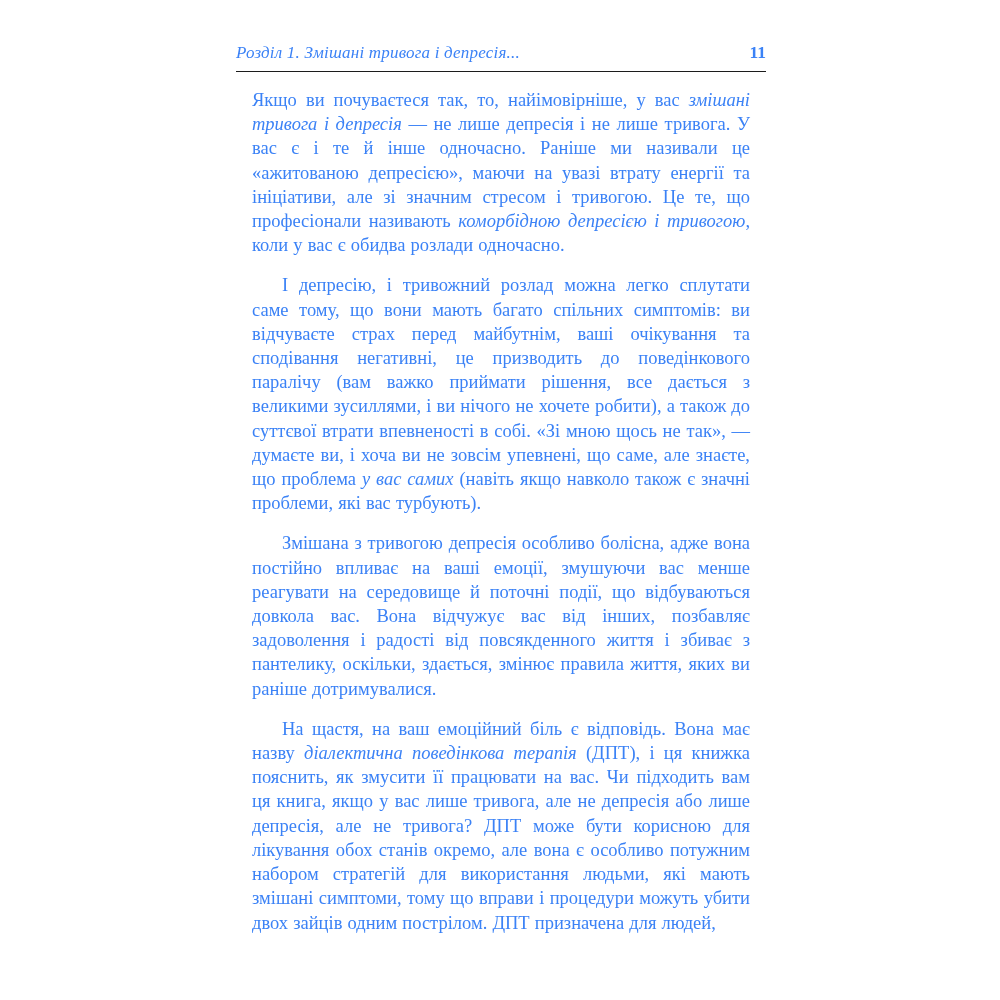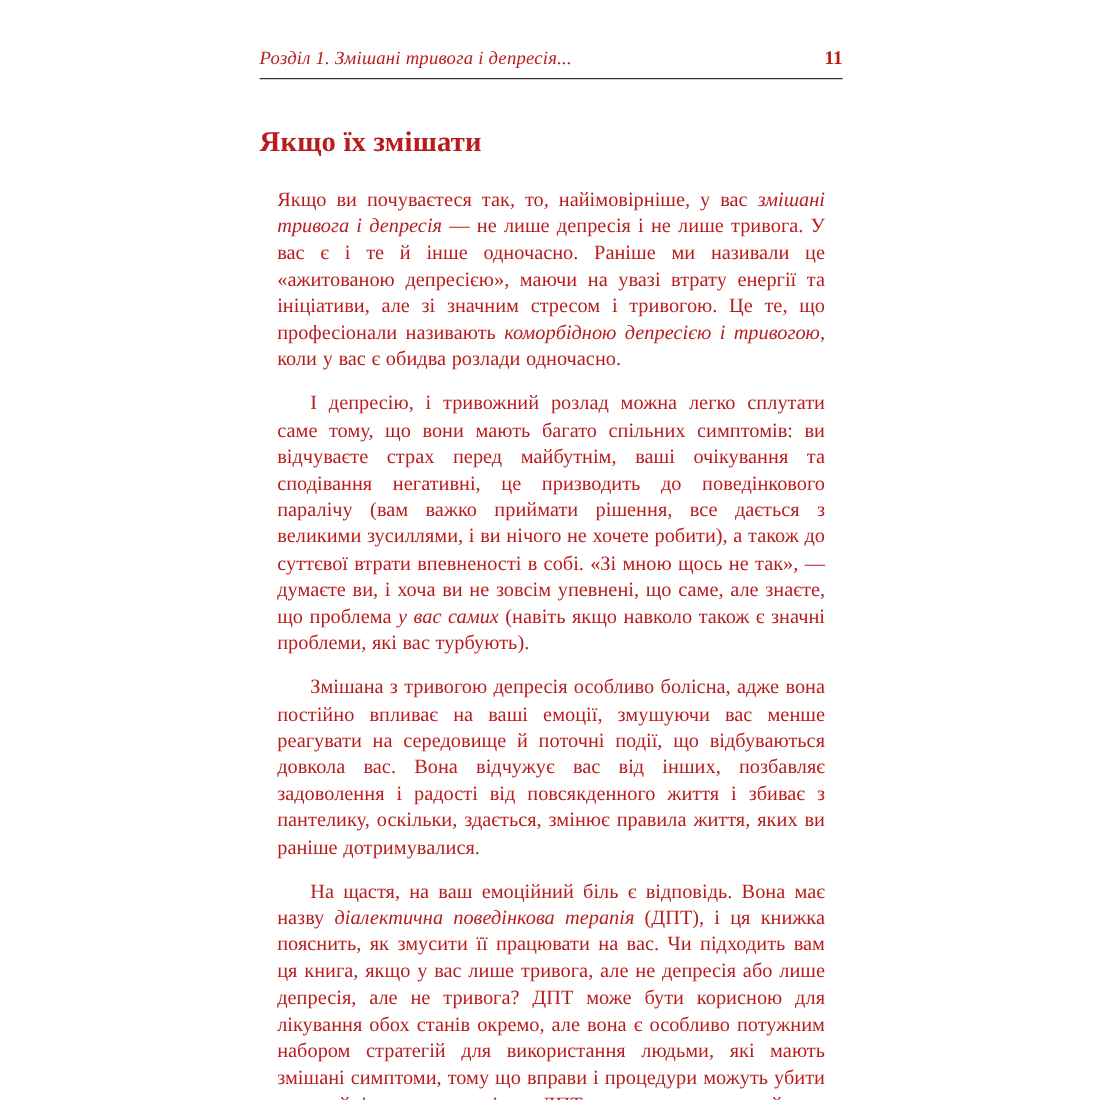--- a/index.html
+++ b/index.html
@@ -6,21 +6,21 @@
     margin: 0;
     padding: 0;
     background: #ffffff;
   }
   .page {
     position: relative;
     width: 1000px;
     height: 1000px;
     background: #ffffff;
     font-family: "Liberation Serif", "DejaVu Serif", serif;
-    color: #b91c1c;
+    color: #3b82f6;
     overflow: hidden;
   }
   .content {
     position: absolute;
     left: 236px;
     top: 42px;
     width: 530px;
   }
   .page-header {
     display: flex;
@@ -64,21 +64,20 @@
 <div class="page">
   <div class="content">
 
     <div class="page-header">
       <span class="running-title">Розділ 1. Змішані тривога і депресія...</span>
       <span class="page-number">11</span>
     </div>
 
     <div class="header-rule"></div>
 
-    <h1 class="heading">Якщо їх змішати</h1>
 
     <p class="body-par"><span>Якщо ви почуваєтеся так, то, найімовірніше, у вас </span><span style="font-style: italic;">змішані тривога і депресія</span><span> — не лише депресія і не лише тривога. У вас є і те й інше одночасно. Раніше ми називали це «ажитованою депресією», маючи на увазі втрату енергії та ініціативи, але зі значним стресом і тривогою. Це те, що професіонали називають </span><span style="font-style: italic;">коморбідною депресією і тривогою</span><span>, коли у вас є обидва розлади одночасно.</span></p>
 
     <p class="body-par indent"><span>І депресію, і тривожний розлад можна легко сплутати саме тому, що вони мають багато спільних симптомів: ви відчуваєте страх перед майбутнім, ваші очікування та сподівання негативні, це призводить до поведінкового паралічу (вам важко приймати рішення, все дається з великими зусиллями, і ви нічого не хочете робити), а також до суттєвої втрати впевненості в собі. «Зі мною щось не так», — думаєте ви, і хоча ви не зовсім упевнені, що саме, але знаєте, що проблема </span><span style="font-style: italic;">у вас самих</span><span> (навіть якщо навколо також є значні проблеми, які вас турбують).</span></p>
 
     <p class="body-par indent"><span>Змішана з тривогою депресія особливо болісна, адже вона постійно впливає на ваші емоції, змушуючи вас менше реагувати на середовище й поточні події, що відбуваються довкола вас. Вона відчужує вас від інших, позбавляє задоволення і радості від повсякденного життя і збиває з пантелику, оскільки, здається, змінює правила життя, яких ви раніше дотримувалися.</span></p>
 
     <p class="body-par indent"><span>На щастя, на ваш емоційний біль є відповідь. Вона має назву </span><span style="font-style: italic;">діалектична поведінкова терапія</span><span> (ДПТ), і ця книжка пояснить, як змусити її працювати на вас. Чи підходить вам ця книга, якщо у вас лише тривога, але не депресія або лише депресія, але не тривога? ДПТ може бути корисною для лікування обох станів окремо, але вона є особливо потужним набором стратегій для використання людьми, які мають змішані симптоми, тому що вправи і процедури можуть убити двох зайців одним пострілом. ДПТ призначена для людей,</span></p>
 
   </div>

